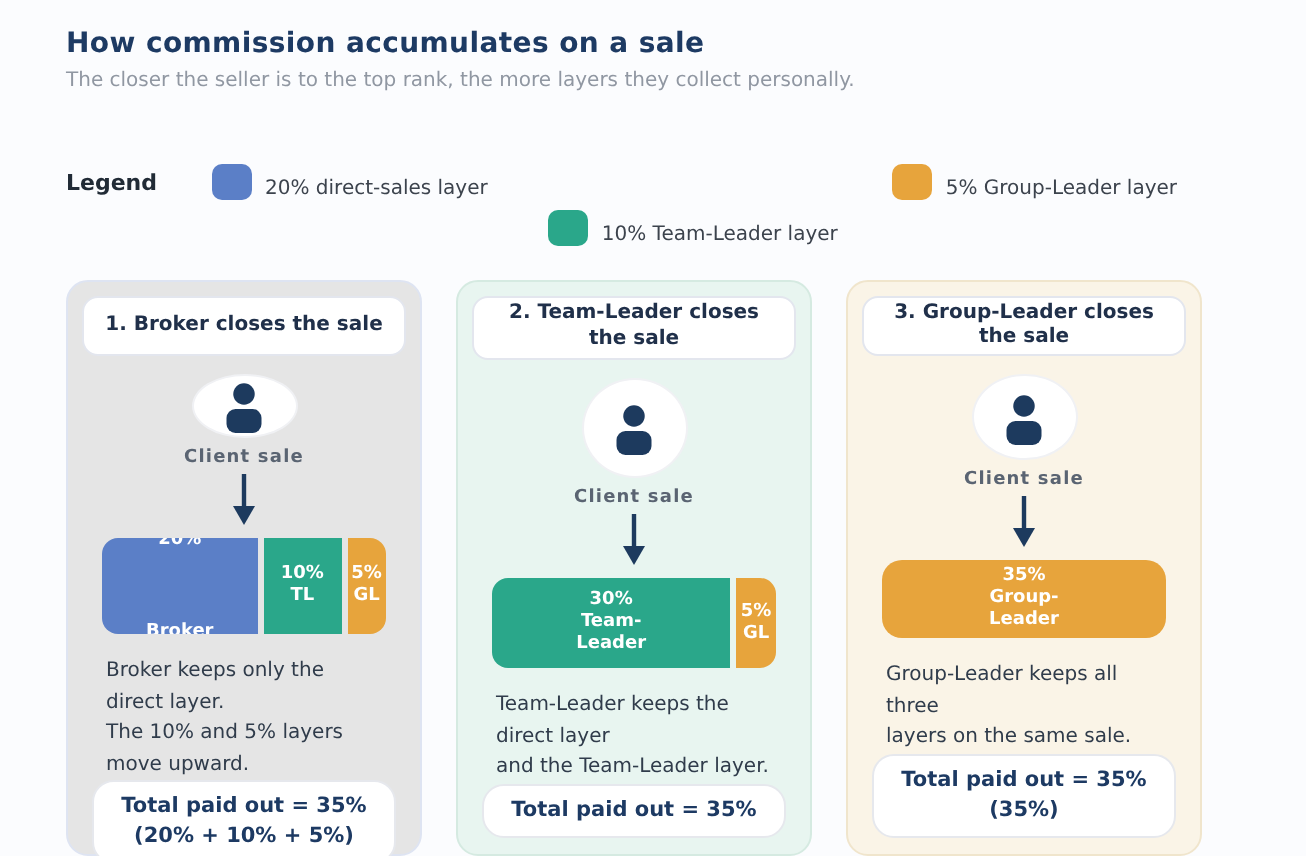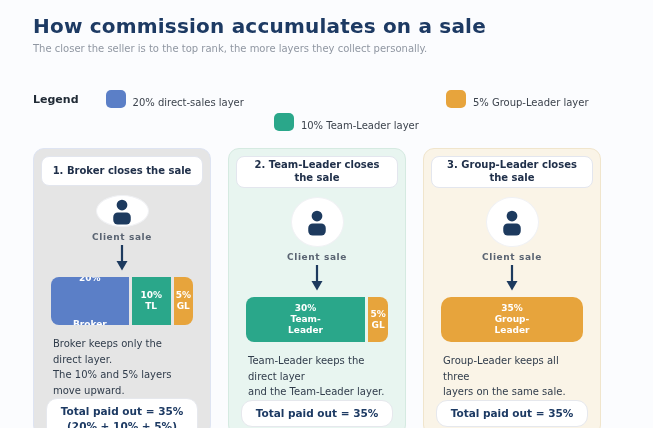--- a/index.html
+++ b/index.html
@@ -4,21 +4,21 @@
 <style>
   * { margin:0; padding:0; box-sizing:border-box; }
   html,body { width:653px; height:428px; overflow:hidden; }
   body {
     background:#fbfcfe;
     font-family:"DejaVu Sans","Liberation Sans",sans-serif;
     color:#1d3a63;
   }
   .page { padding:14px 20px 0 33px; }
 
-  .title { font-size:20px; font-weight:bold; color:#1d3a63; letter-spacing:0.2px; }
+  .title { font-size:14px; font-weight:bold; color:#1d3a63; letter-spacing:0.2px; }
   .subtitle { margin-top:5px; font-size:10px; color:#9097a2; }
 
   .legend-row { margin-top:13px; display:flex; align-items:center; }
   .legend-label { font-size:11px; font-weight:bold; color:#212b36; margin-right:27px; }
   .legend-item { display:flex; align-items:flex-end; margin-right:30px; }
   .legend-item:nth-of-type(3) { margin-right:27px;margin-top:46px; }
   .swatch { width:20px; height:18px; border-radius:5px; margin-right:7px; }
   .swatch.blue { background:#5b7fc7; }
   .swatch.teal { background:#2aa78a; }
   .swatch.orange { background:#e7a43c; }
@@ -193,17 +193,18 @@
           <span>Group-</span>
           <span>Leader</span>
         </div>
       </div>
       <div class="desc">
         <span>Group-Leader keeps all three</span>
         <span>layers on the same sale.</span>
       </div>
       <div class="total">
         <span>Total paid out = 35%</span>
+        <span>(35%)</span>
       </div>
     </div>
 
   </div>
 </div>
 
 </body></html>

